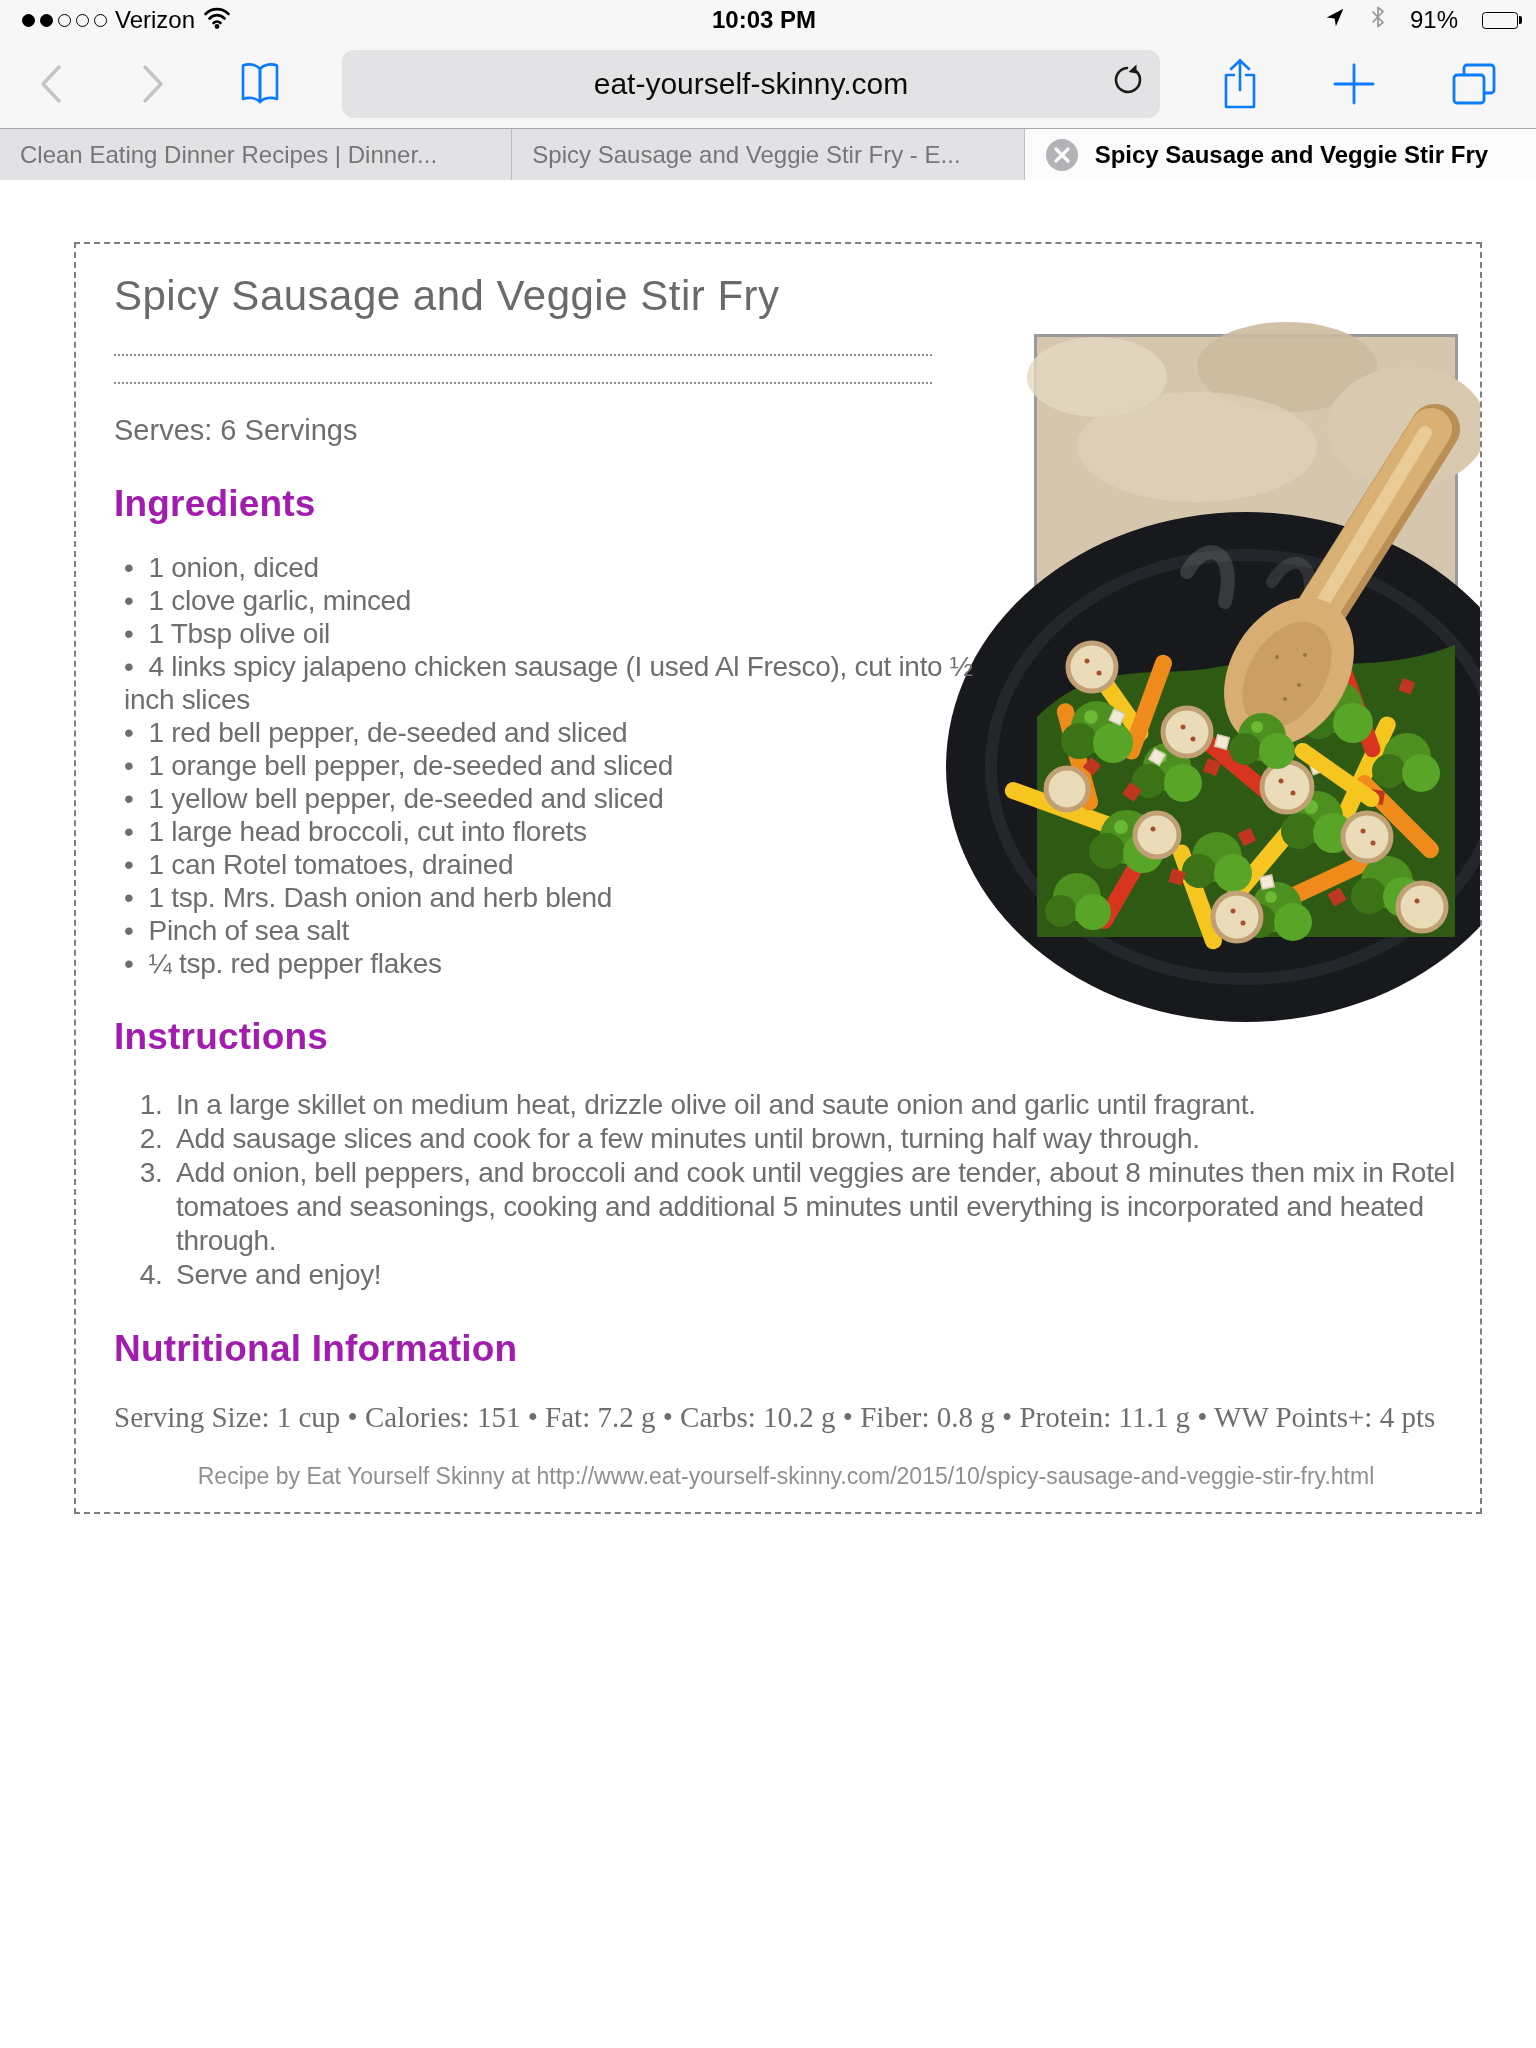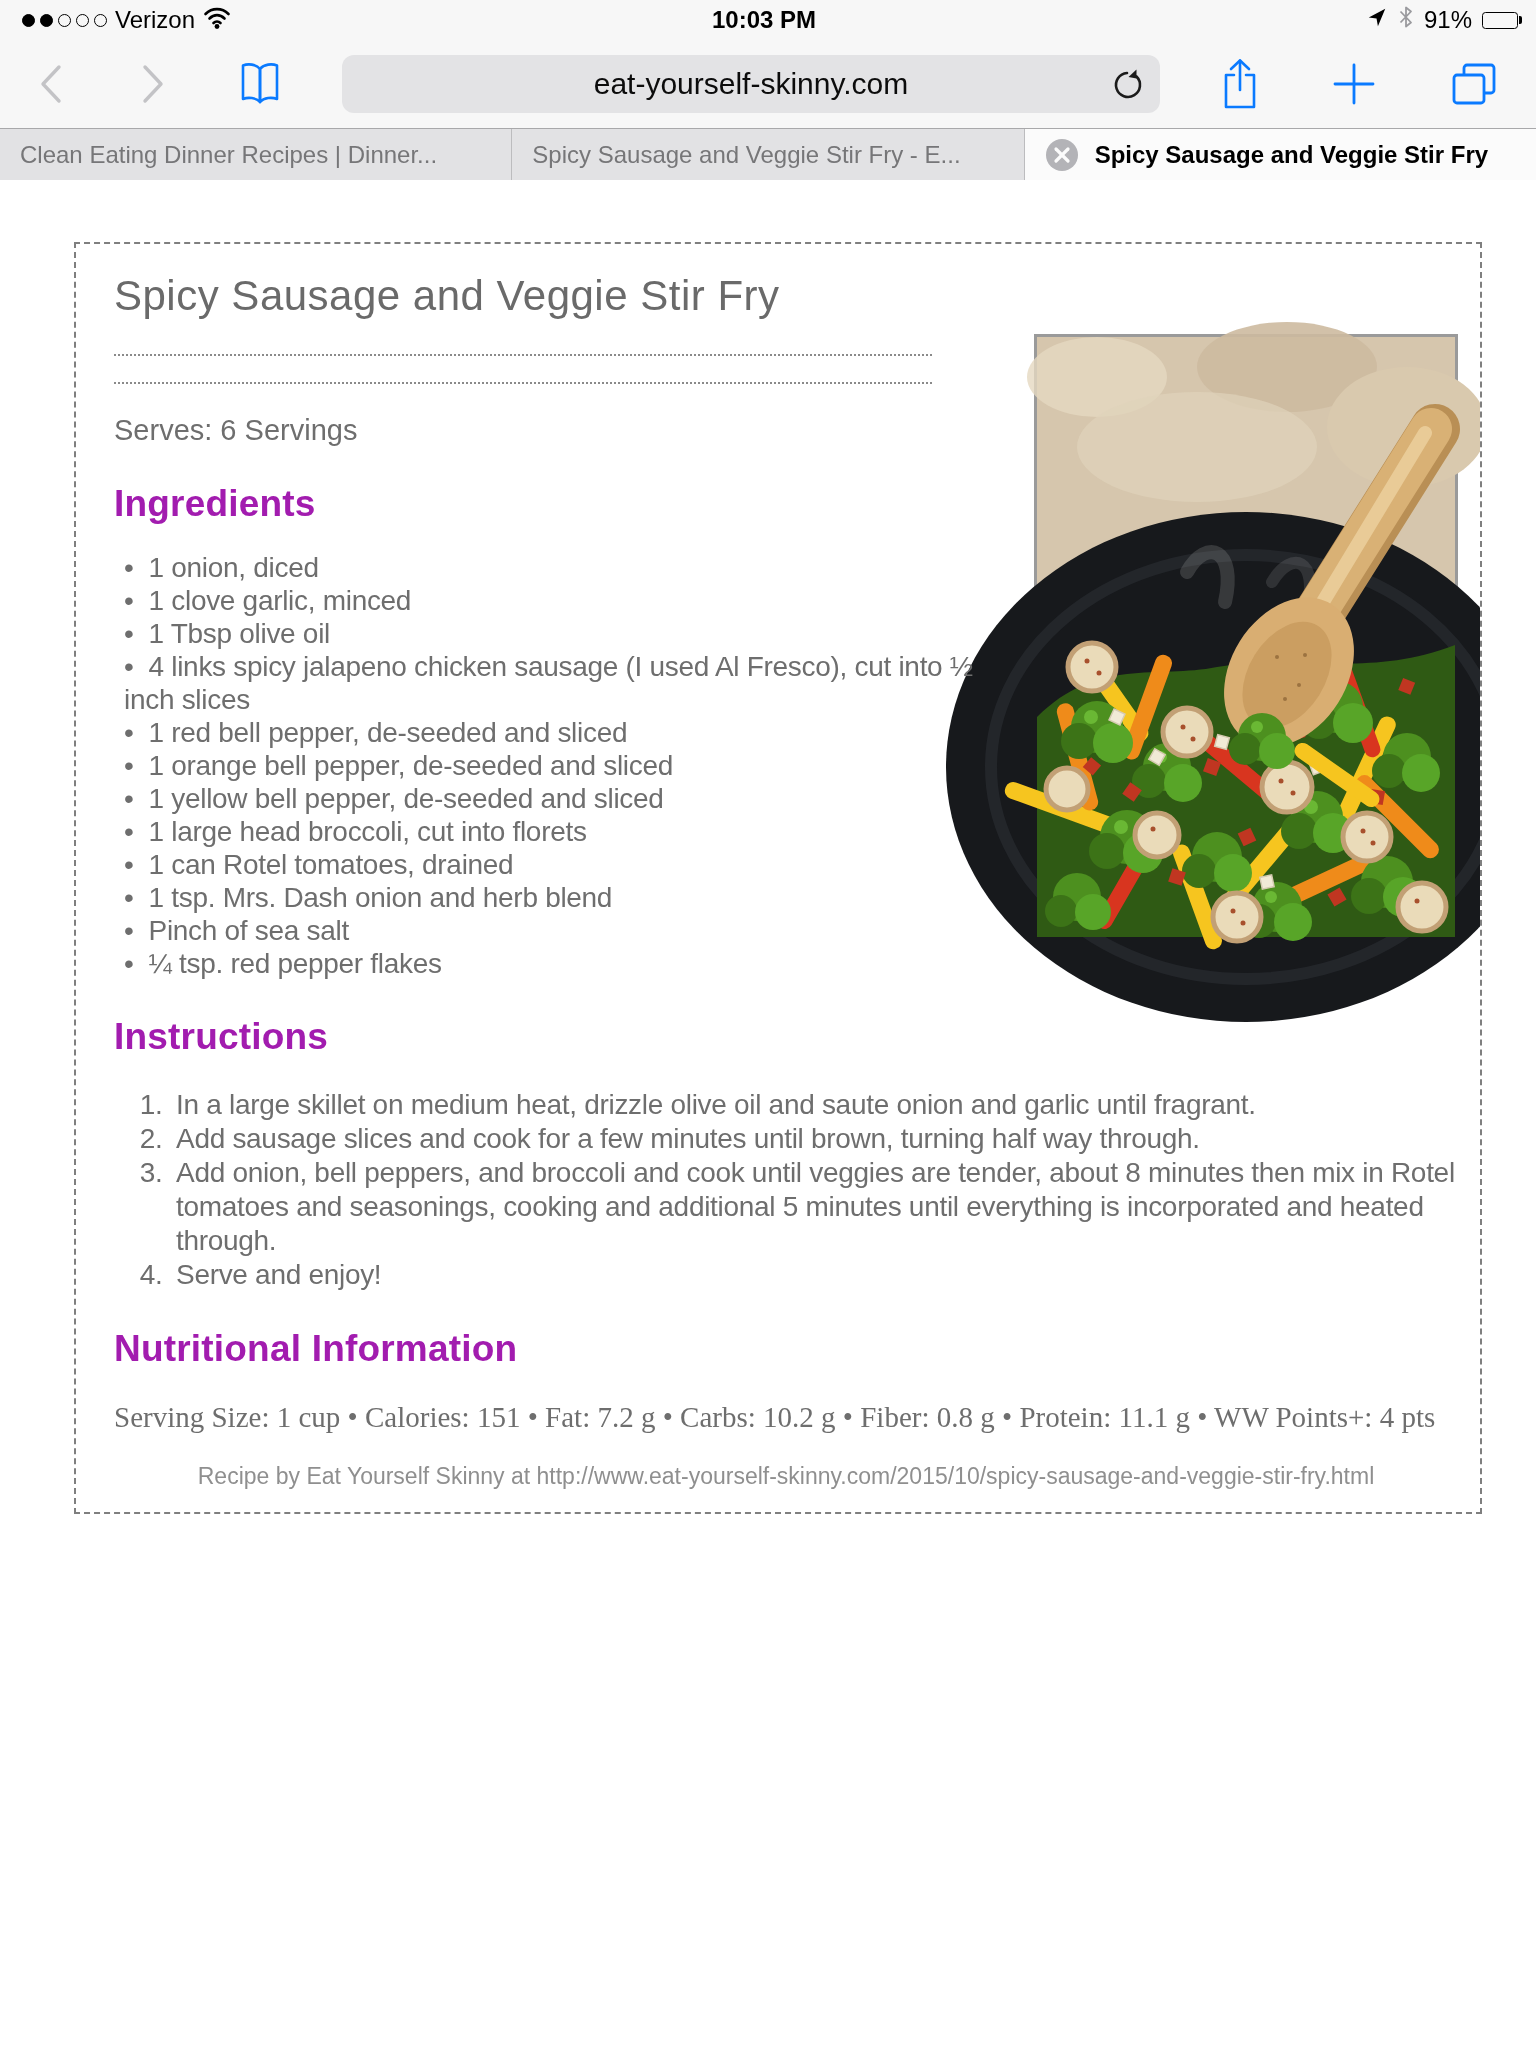--- a/index.html
+++ b/index.html
@@ -11,35 +11,35 @@
   
   .status-bar{
     height:40px;background:#f7f7f7;position:relative;
     display:flex;align-items:center;font-size:24px;color:#000;
   }
   .sb-left{display:flex;align-items:center;padding-left:22px;gap:8px;}
   .sig-dots{display:flex;align-items:center;gap:5px;}
   .sig-dots .dot{width:13px;height:13px;border-radius:50%;border:1.5px solid #000;box-sizing:border-box;}
   .sig-dots .dot.filled{background:#000;}
   .sb-time{position:absolute;left:0;right:8px;text-align:center;font-weight:700;}
-  .sb-right{margin-left:auto;display:flex;align-items:center;gap:10px;padding-right:14px;}
+  .sb-right{margin-left:auto;display:flex;align-items:center;gap:24px;padding-right:14px;}
   .battery{display:flex;align-items:center;}
   .battery .bat-body{width:36px;height:17px;border:1.5px solid #000;border-radius:3.5px;padding:1.5px;box-sizing:border-box;}
   .battery .bat-fill{height:100%;width:90%;background:#000;border-radius:1px;}
   .battery .bat-nub{width:3px;height:8px;background:#000;border-radius:0 2px 2px 0;margin-left:1px;}
   
   .toolbar{
     height:88px;background:#f7f7f7;display:flex;align-items:center;
   }
   .tb-btn{display:flex;align-items:center;justify-content:center;}
   .btn-back{margin-left:38px;}
   .btn-forward{margin-left:76px;}
   .btn-book{margin-left:70px;}
   .url-field{
-    flex:1;margin-left:58px;height:58px;background:#e3e3e5;border-radius:12px;
+    flex:1;margin-left:58px;height:68px;background:#e3e3e5;border-radius:12px;
     position:relative;display:flex;align-items:center;justify-content:center;
   }
   .url-text{font-size:30px;color:#0c0c0c;}
   .btn-reload{position:absolute;right:16px;top:13px;}
   .btn-share{margin-left:60px;}
   .btn-plus{margin-left:72px;}
   .btn-tabs{margin-left:74px;margin-right:38px;}
   
   .tab-bar{
     height:52px;display:flex;background:#e2e2e4;border-top:1px solid #a8a8aa;box-sizing:border-box;

